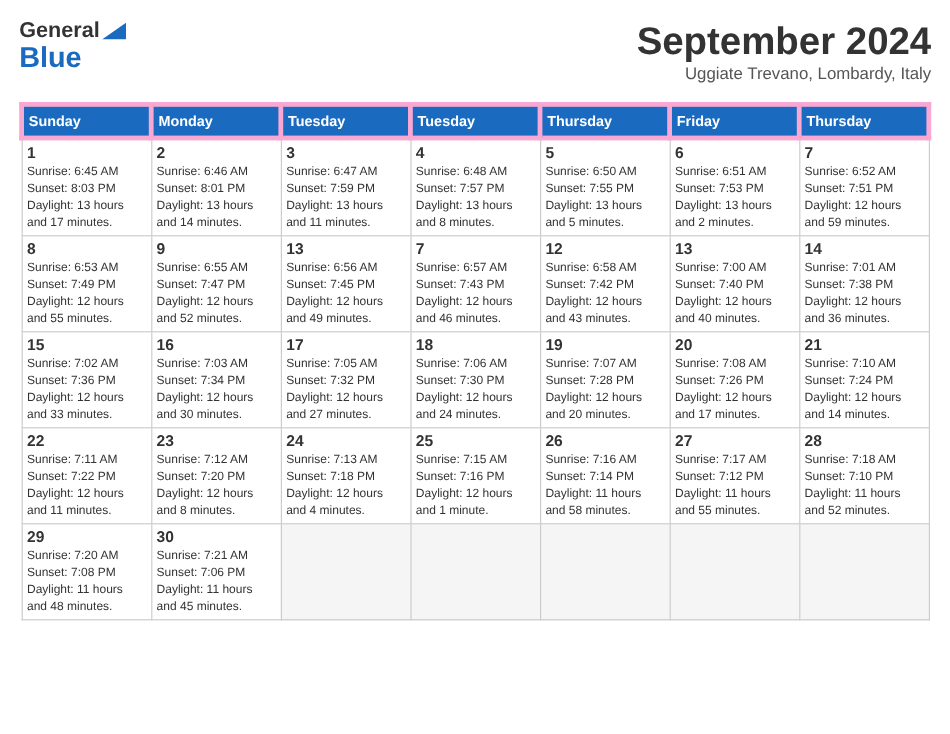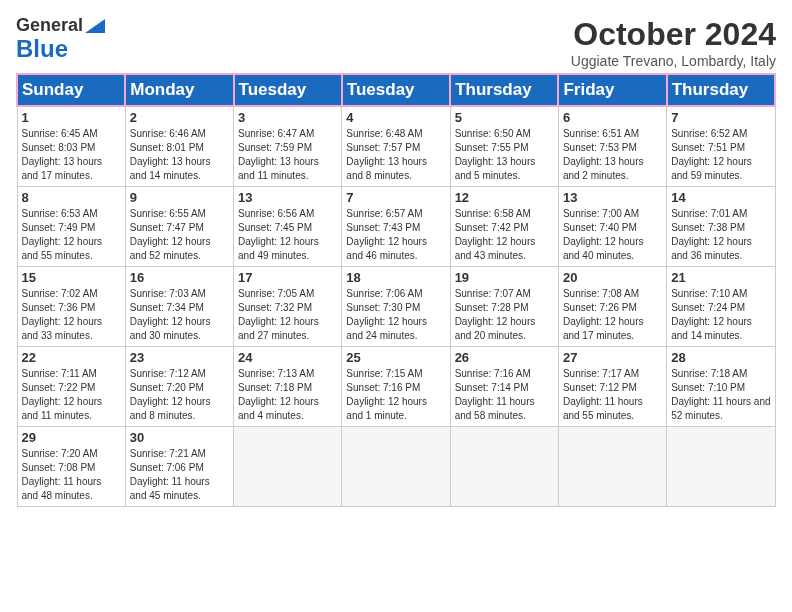--- a/index.html
+++ b/index.html
@@ -7,21 +7,21 @@
       font-family: Arial, sans-serif;
       background: #fff;
       width: 792px;
       min-height: 612px;
       padding: 16px;
     }
     .header {
       display: flex;
       justify-content: space-between;
       align-items: flex-start;
-      margin-bottom: 4px;
+      margin-bottom: 16px;
     }
     .logo {
       display: flex;
       flex-direction: column;
       align-items: flex-start;
     }
     .logo-text {
       font-size: 18px;
       font-weight: bold;
       color: #333;
@@ -49,25 +49,25 @@
       color: #555;
     }
     table {
       width: 100%;
       border-collapse: collapse;
       table-layout: fixed;
     }
     th {
       background: #1a6bbf;
       color: #fff;
-      font-size: 17px;
+      font-size: 12px;
       font-weight: bold;
       padding: 5px 4px;
       text-align: left;
-      border: 2px solid #f9a8d4;
+      border: 4px solid #f9a8d4;
     }
     td {
       vertical-align: top;
       border: 1px solid #ccc;
       padding: 3px 4px;
       font-size: 10px;
       color: #333;
       min-height: 80px;
       height: 80px;
     }
@@ -101,21 +101,21 @@
       <span class="logo-text">
         <span>General</span>
       </span>
       <svg class="logo-icon" viewBox="0 0 20 14" fill="none">
         <polygon points="0,14 20,0 20,14" fill="#1a6bbf"></polygon>
       </svg>
     </div>
     <span class="logo-text" style="color:#1a6bbf; font-size:24px; font-weight:bold;">Blue</span>
   </div>
   <div class="title-block">
-    <div class="month-title">October 2024</div>
+    <div class="month-title">September 2024</div>
     <div class="location">Uggiate Trevano, Lombardy, Italy</div>
   </div>
 </div>
 
 <table>
   <thead>
     <tr>
     <th>Sunday</th>
         <th>Monday</th>
         <th>Tuesday</th>

